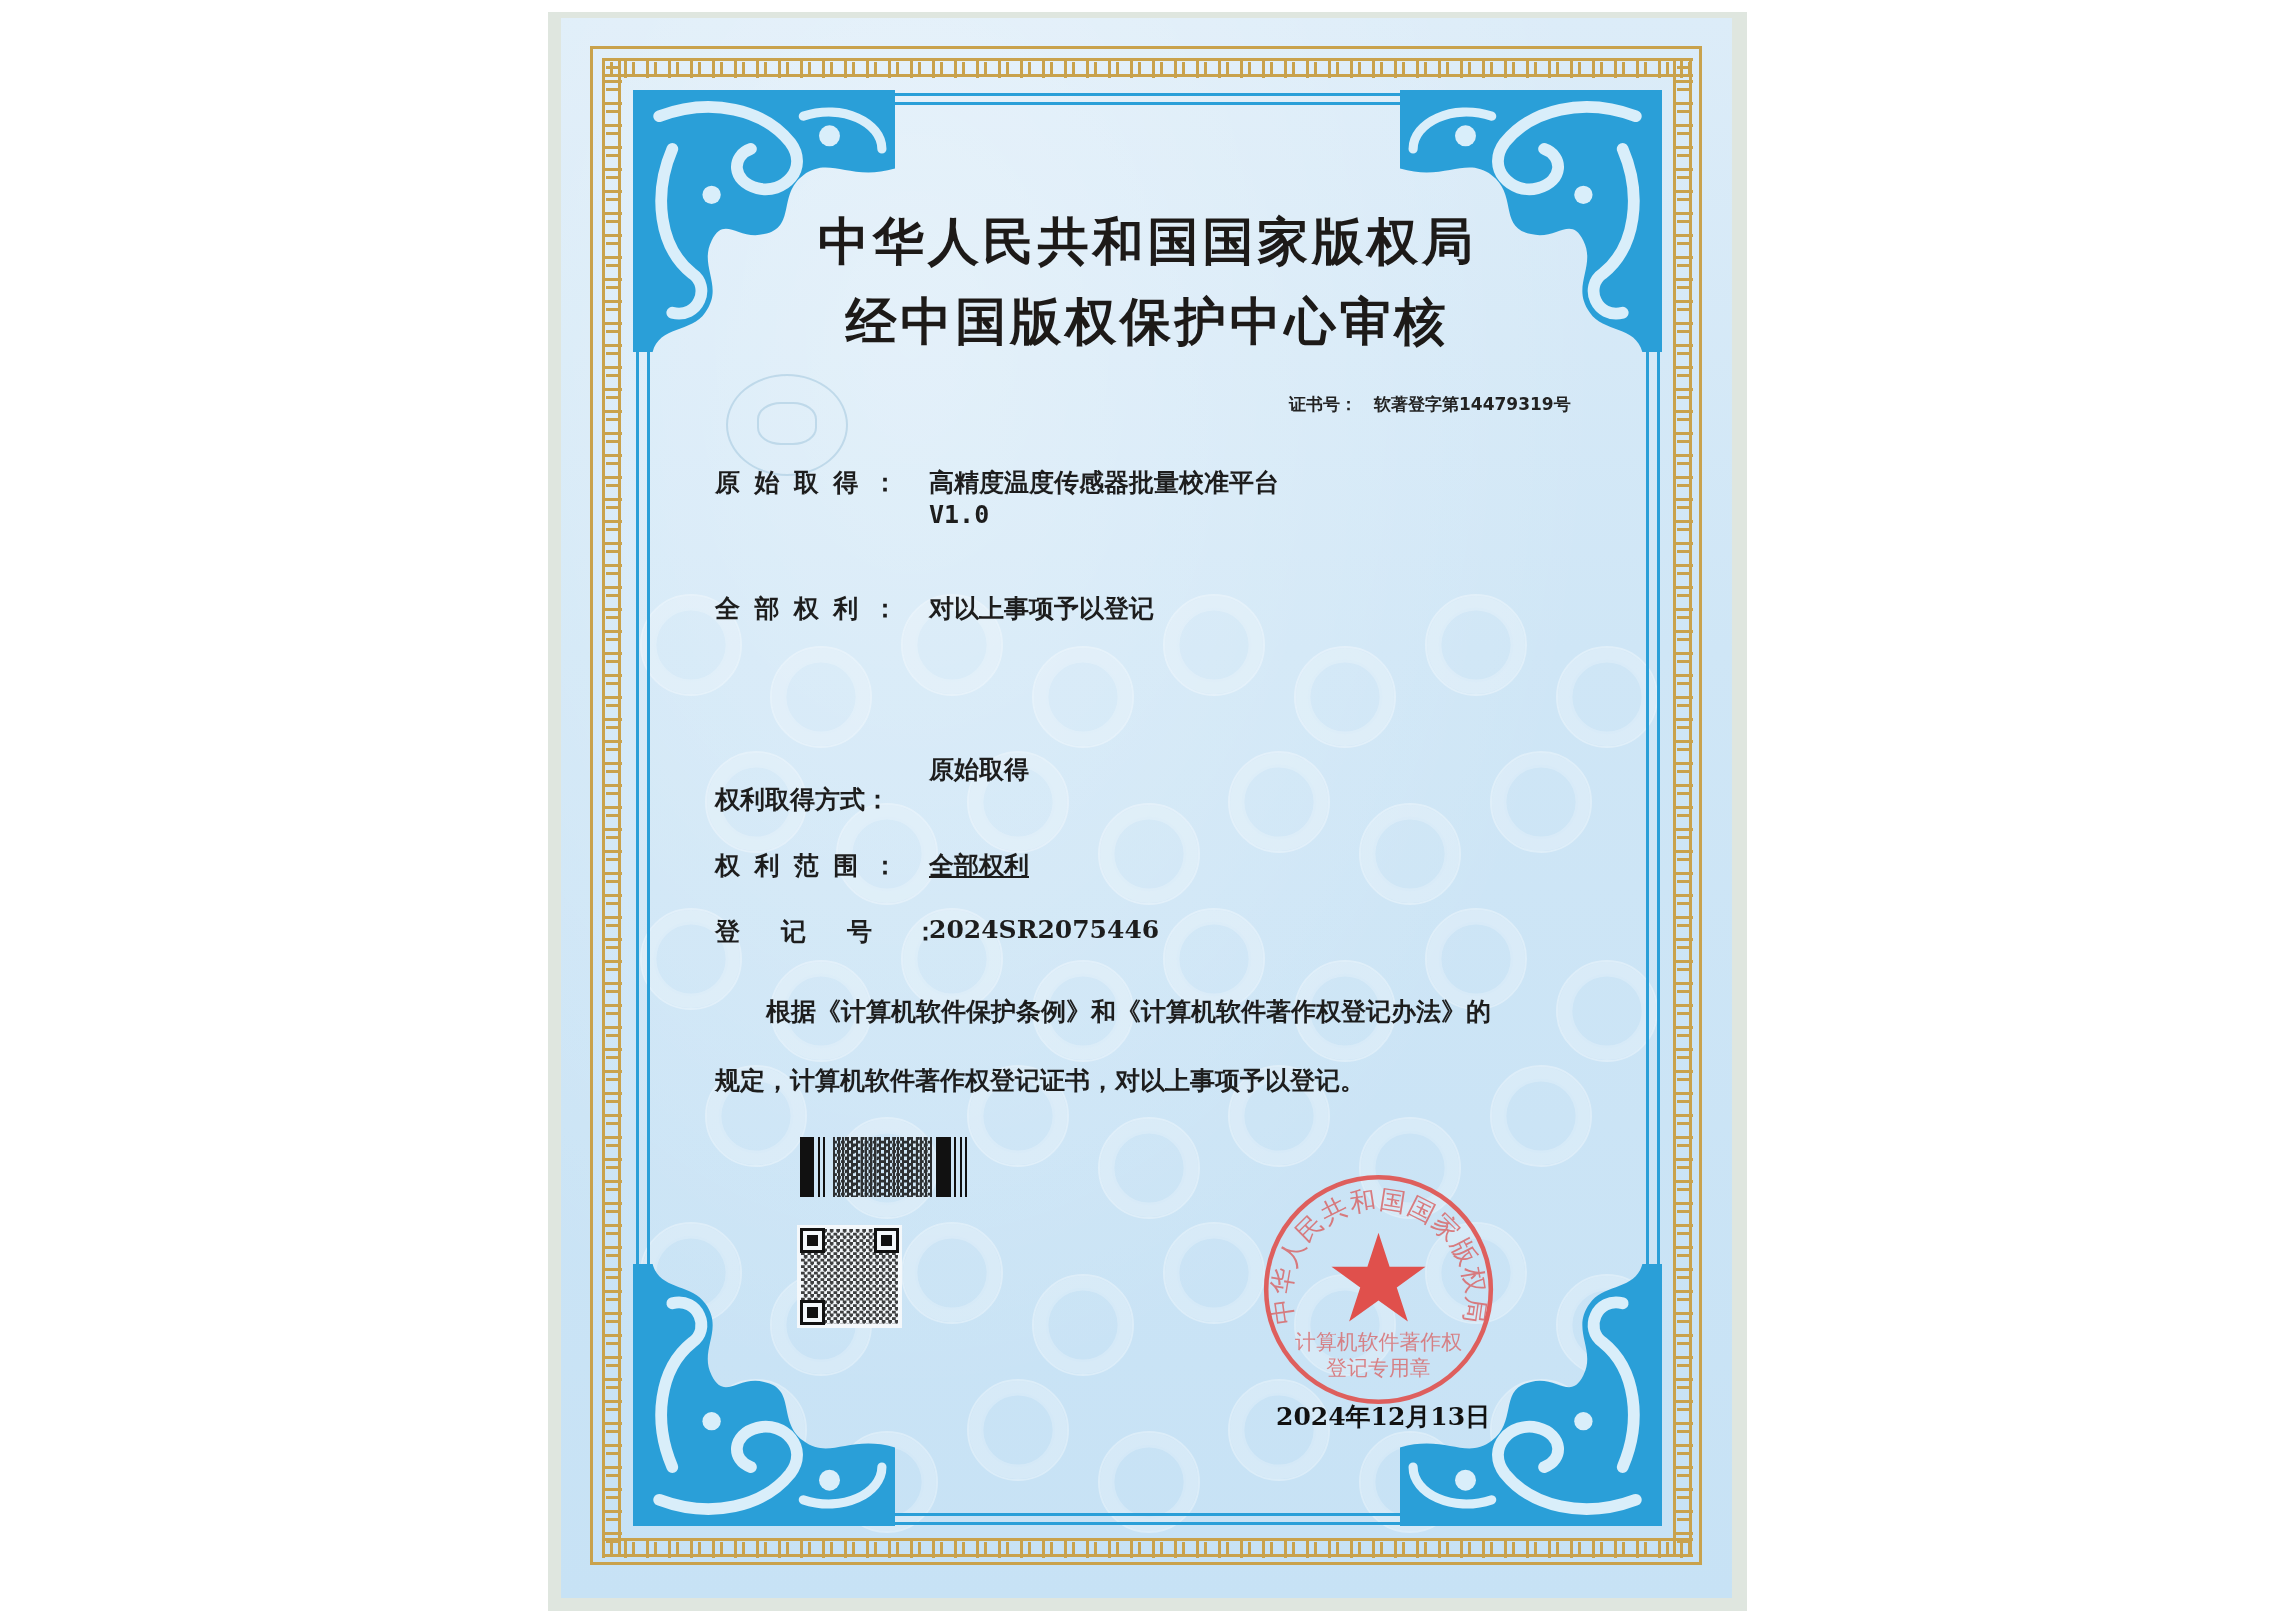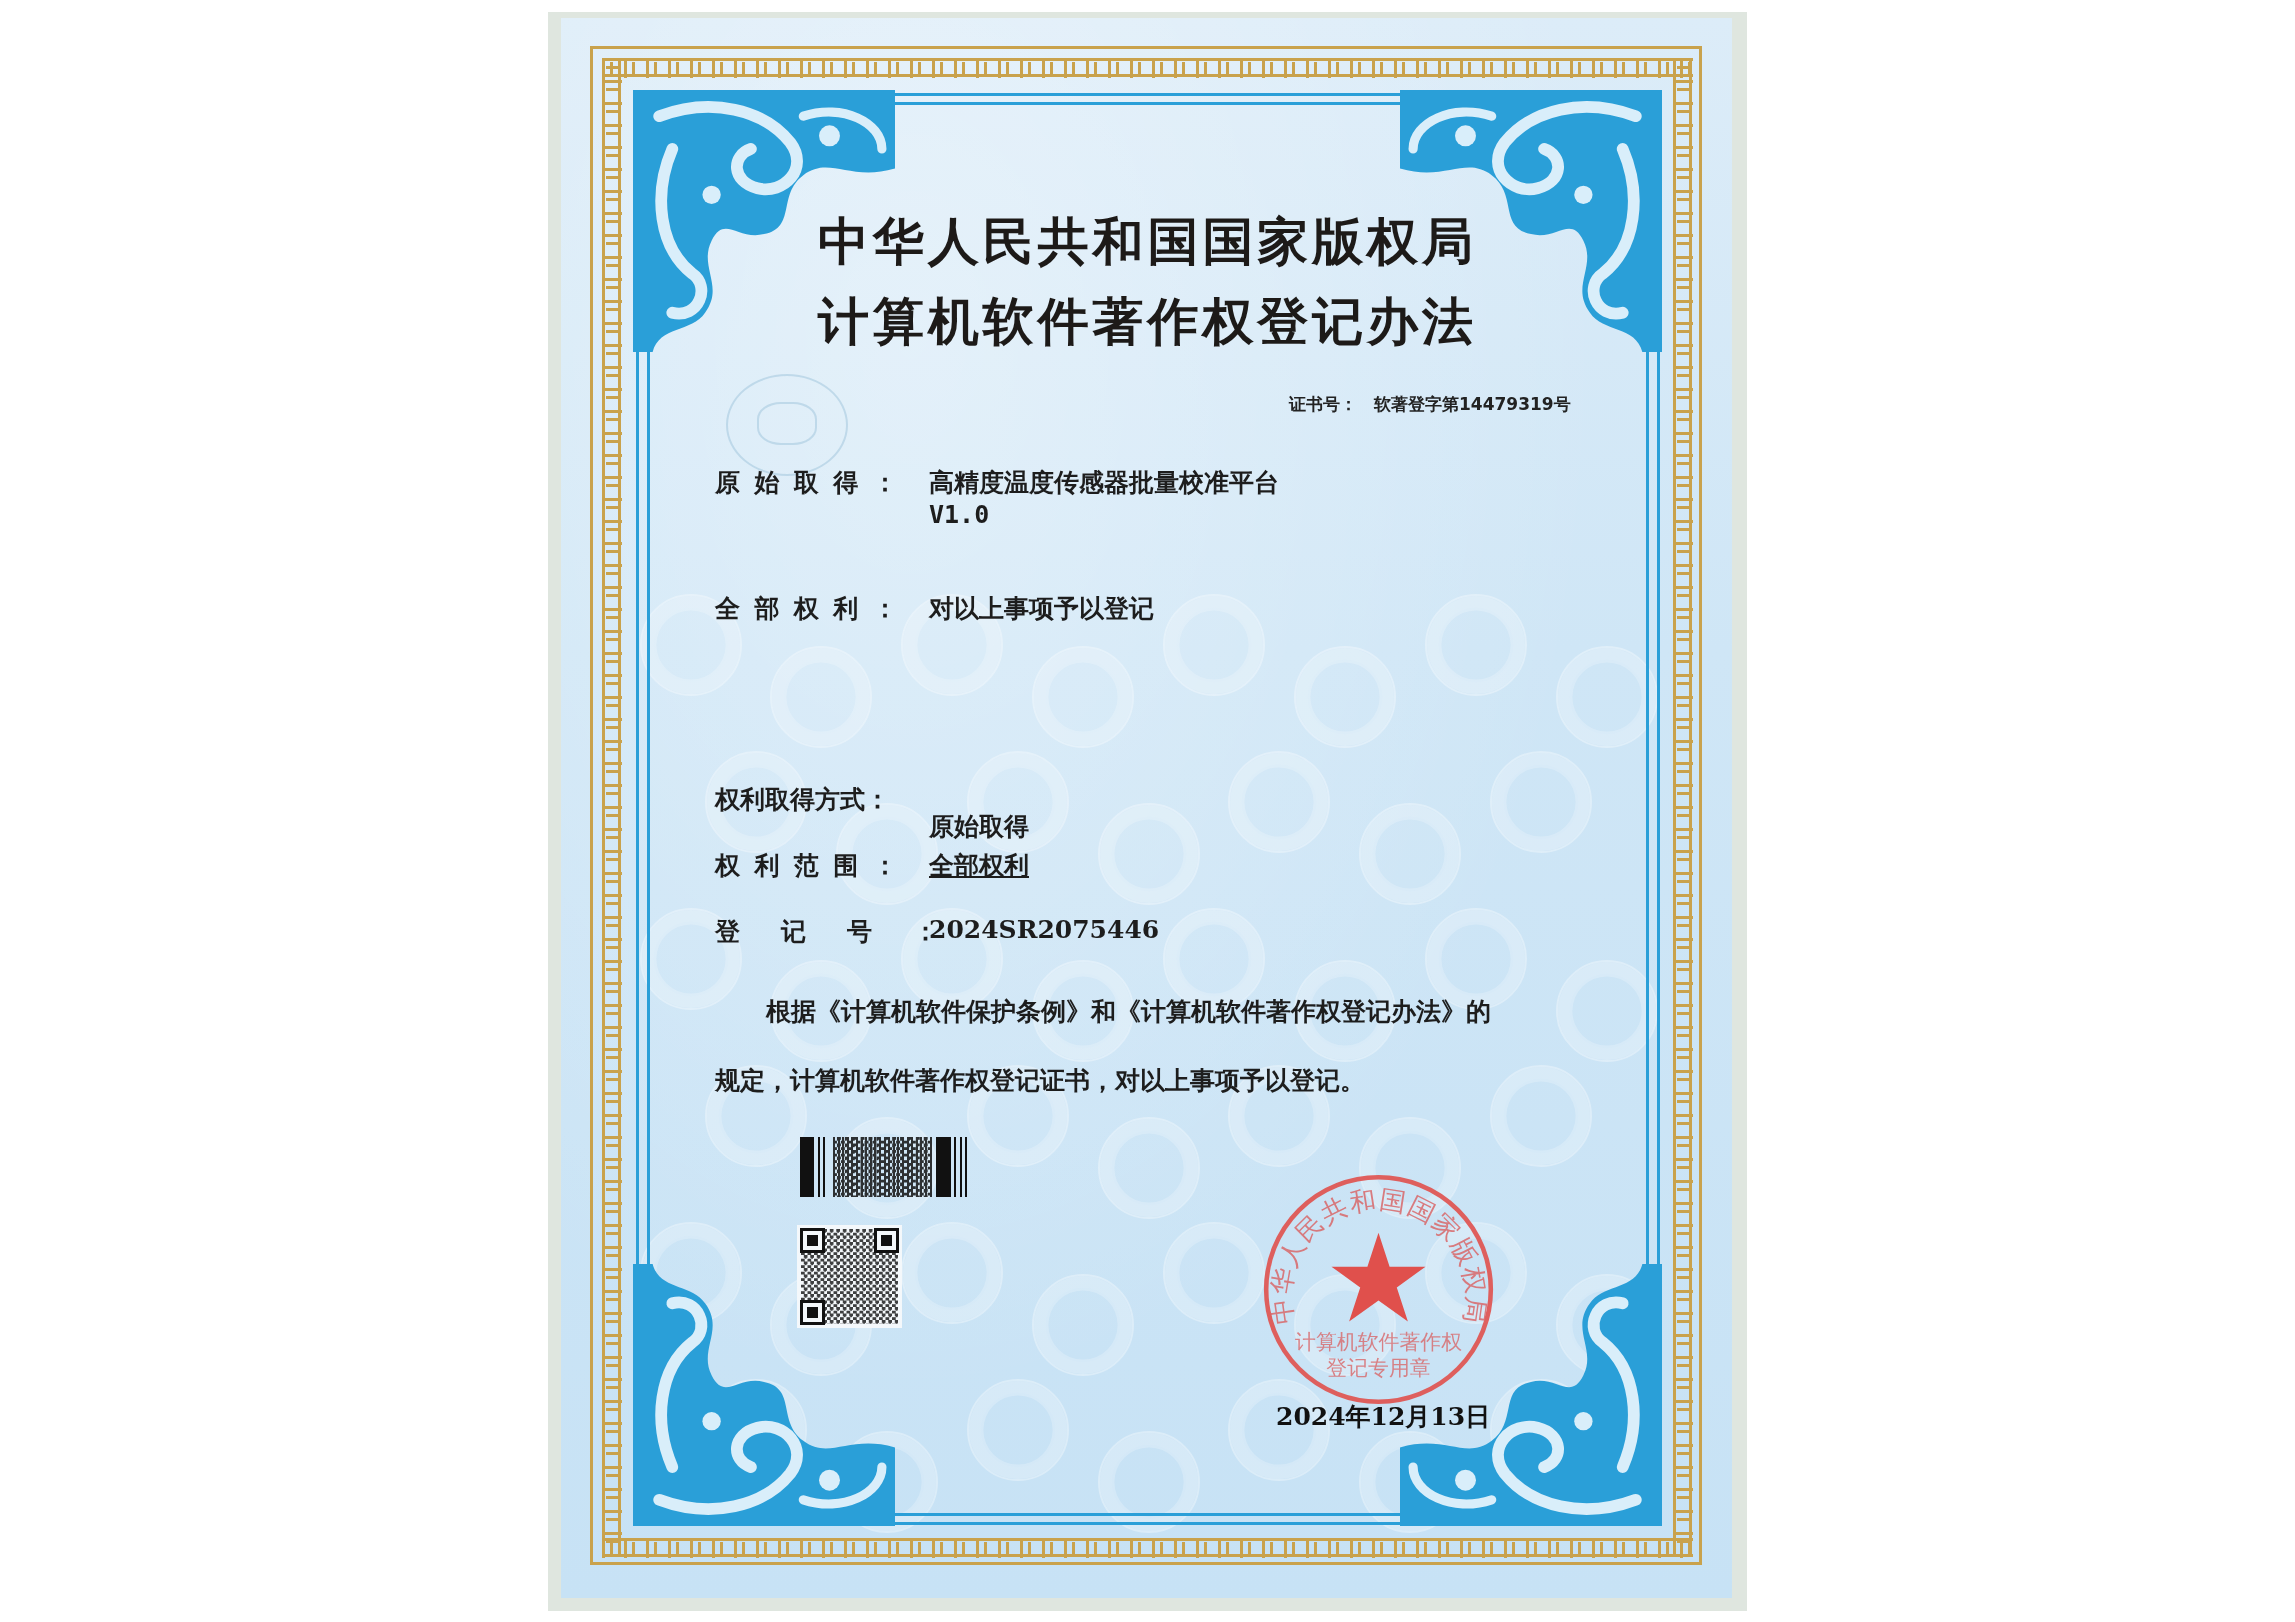--- a/index.html
+++ b/index.html
@@ -228,35 +228,35 @@
     <path d="M60 90 C30 160 40 240 90 280 C120 300 100 350 60 340" fill="none" stroke="#d9eefa" stroke-width="18" stroke-linecap="round"></path>
     <path d="M260 40 C320 20 380 50 380 90" fill="none" stroke="#d9eefa" stroke-width="14" stroke-linecap="round"></path>
     <circle cx="300" cy="70" r="16" fill="#d9eefa"></circle>
     <circle cx="120" cy="160" r="14" fill="#d9eefa"></circle>
   </svg>
 </div>
 
 <div class="emblem"></div>
 
 <div class="title" style="top:208px;">中华人民共和国国家版权局</div>
-<div class="title" style="top:288px;">计算机软件著作权登记办法</div>
+<div class="title" style="top:288px;">经中国版权保护中心审核</div>
 
 <div class="cert-no">
   <span>证书号：</span><span class="gap"></span><span>软著登字第14479319号</span>
 </div>
 
 <div class="field-label spaced" style="left:715px;top:466px;">原始取得：</div>
 <div class="field-value" style="left:929px;top:466px;">高精度温度传感器批量校准平台</div>
 <div class="field-value" style="left:929px;top:500px;font-family:'DejaVu Sans Mono', monospace;">V1.0</div>
 
 <div class="field-label spaced" style="left:715px;top:592px;">全部权利：</div>
 <div class="field-value" style="left:929px;top:592px;">对以上事项予以登记</div>
 
 <div class="field-label" style="left:715px;top:783px;">权利取得方式：</div>
-<div class="field-value" style="left:929px;top:810px;text-align:right;">原始取得</div>
+<div class="field-value" style="left:929px;top:753px;text-align:right;">原始取得</div>
 
 <div class="field-label spaced" style="left:715px;top:849px;">权利范围：</div>
 <div class="field-value" style="left:929px;top:849px;text-decoration:underline;">全部权利</div>
 
 <div class="field-label" style="left:715px;top:915px;letter-spacing:41px;">登记号：</div>
 <div class="field-value" style="left:929px;top:915px;font-family:'DejaVu Serif', serif;">2024SR2075446</div>
 
 <div class="para" style="left:766px;top:995px;">根据《计算机软件保护条例》和《计算机软件著作权登记办法》的</div>
 <div class="para" style="left:715px;top:1064px;">规定，计算机软件著作权登记证书，对以上事项予以登记。</div>
 

